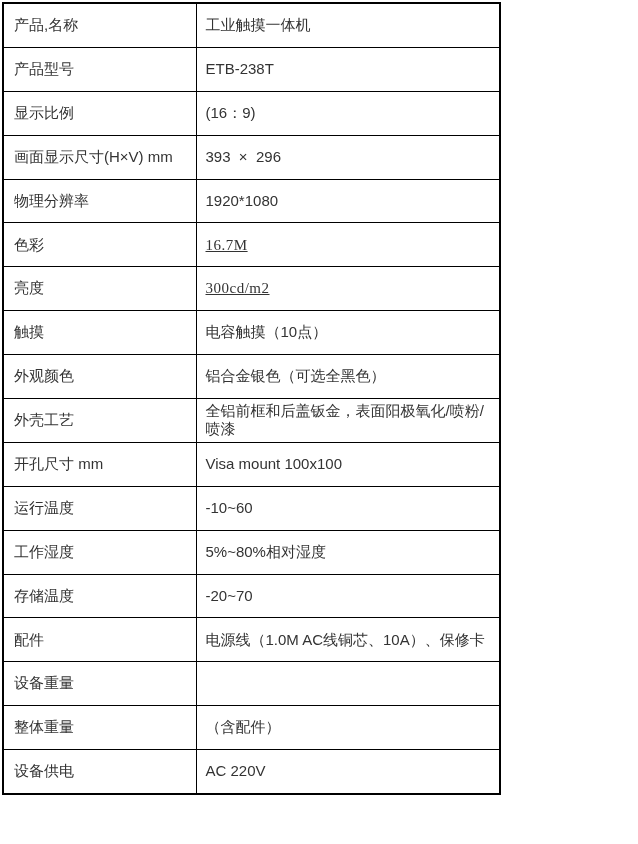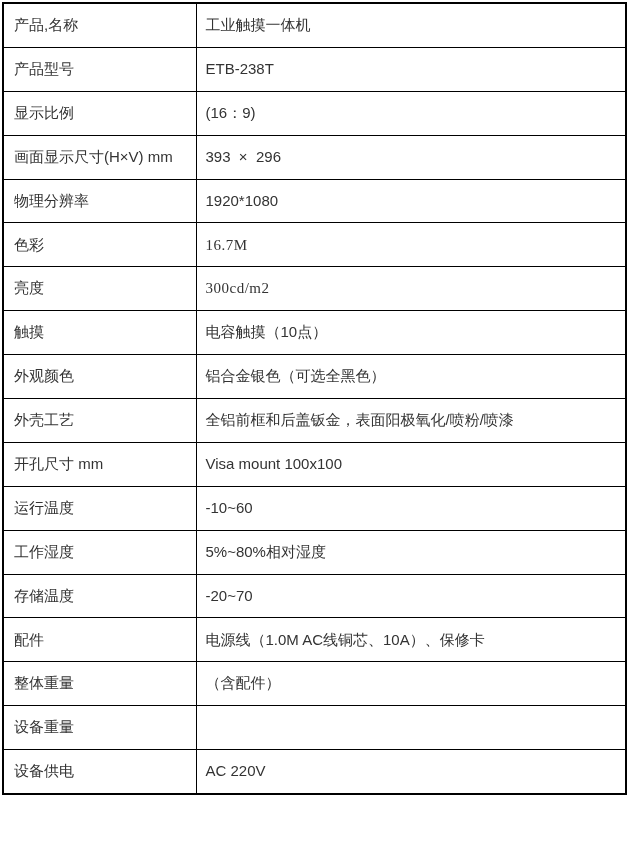--- a/index.html
+++ b/index.html
@@ -6,21 +6,21 @@
     margin: 0;
     padding: 0;
     background: #ffffff;
     width: 638px;
     height: 844px;
     font-family: "Liberation Sans", "DejaVu Sans", sans-serif;
   }
   .spec-table {
     border-collapse: collapse;
     table-layout: fixed;
-    width: 625px;
+    width: 499px;
     margin: 2px 0 0 2px;
     border: 2px solid #000000;
     background: #ffffff;
   }
   .spec-table col.col-label { width: 193px; }
   .spec-table td {
     border: 1px solid #000000;
     height: 42.9px;
     font-size: 15px;
     color: #333333;
@@ -33,20 +33,21 @@
     padding: 0 6px 0 10px;
   }
   .spec-table td.value-cell {
     padding: 0 8px 0 9px;
     margin-left: 16px;
   }
   .spec-table td.serif-val {
     font-family: "Liberation Serif", "DejaVu Serif", serif;
     font-size: 15px;
     letter-spacing: 0.5px;
+    text-decoration: underline;
   }
 </style>
 </head>
 <body>
 
 <table class="spec-table">
   <colgroup>
     <col class="col-label">
     <col class="col-value">
   </colgroup>
@@ -105,25 +106,25 @@
       </tr>
       <tr>
         <td class="label-cell">存储温度</td>
         <td class="value-cell">-20~70</td>
       </tr>
       <tr>
         <td class="label-cell">配件</td>
         <td class="value-cell">电源线（1.0M AC线铜芯、10A）、保修卡</td>
       </tr>
       <tr>
+        <td class="label-cell">设备重量</td>
+        <td class="value-cell"></td>
+      </tr>
+      <tr>
         <td class="label-cell">整体重量</td>
         <td class="value-cell">（含配件）</td>
-      </tr>
-      <tr>
-        <td class="label-cell">设备重量</td>
-        <td class="value-cell"></td>
       </tr>
       <tr>
         <td class="label-cell">设备供电</td>
         <td class="value-cell">AC 220V</td>
       </tr>
     </tbody>
 </table>
 
 </body></html>

